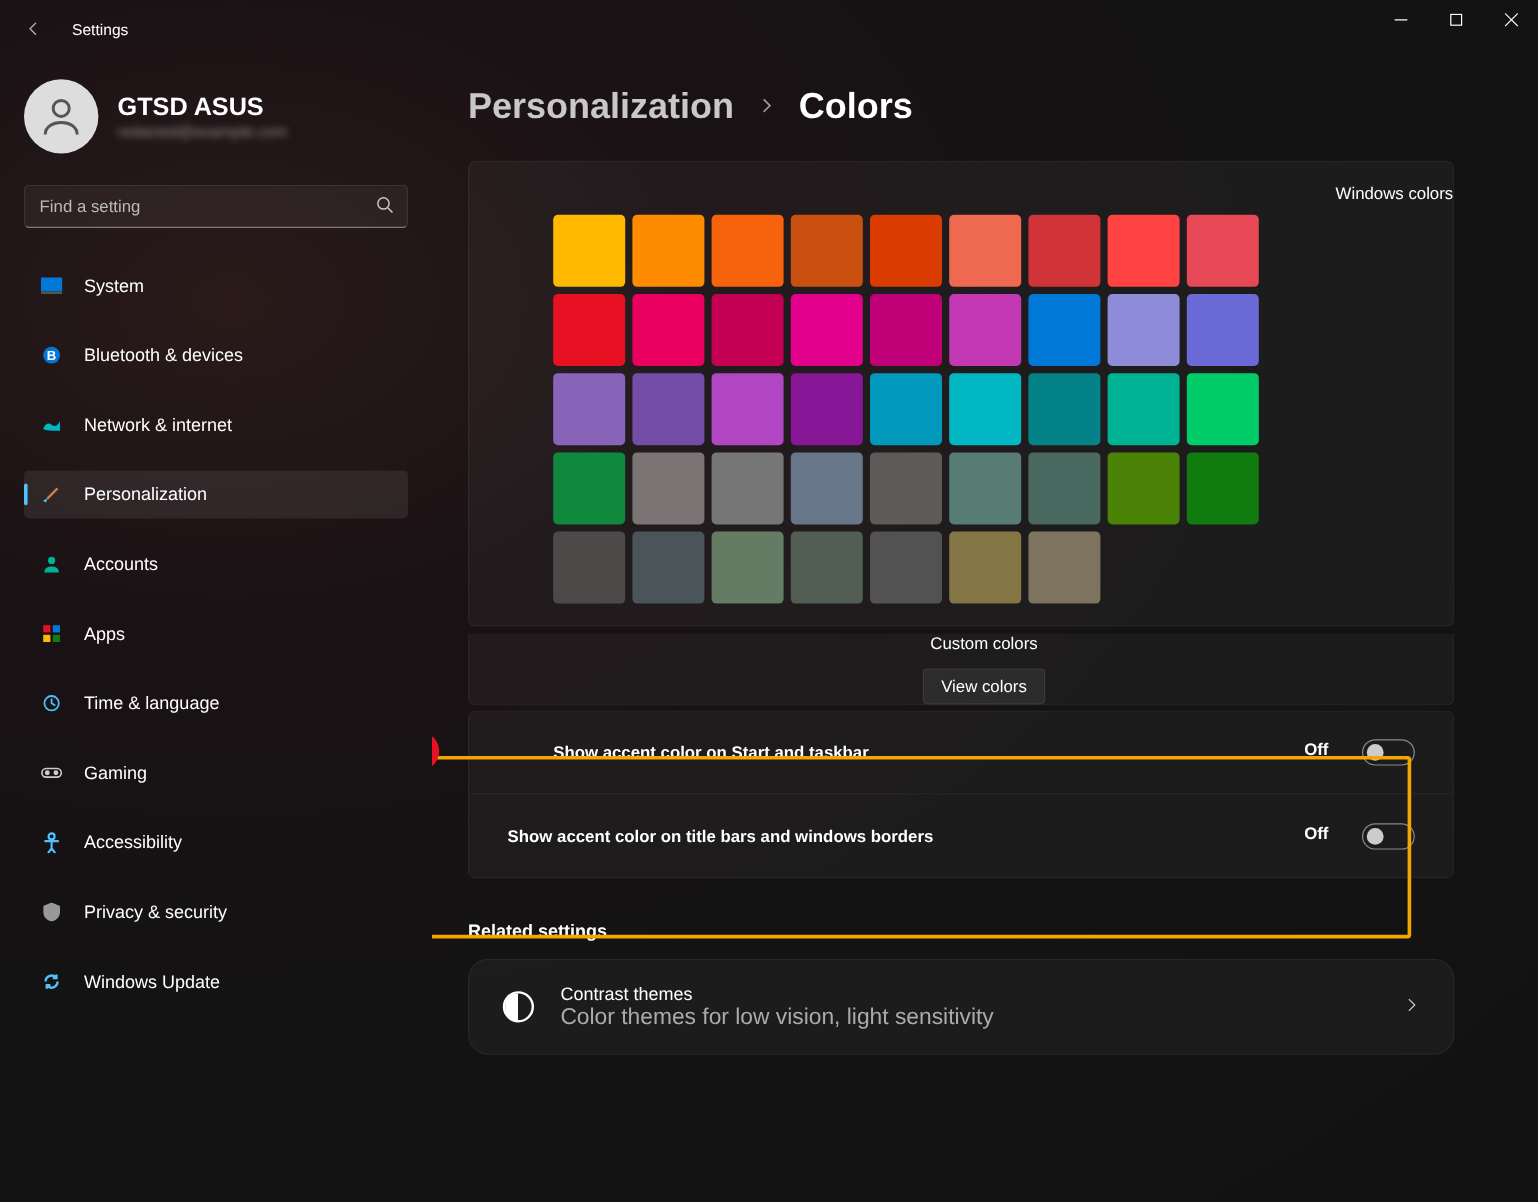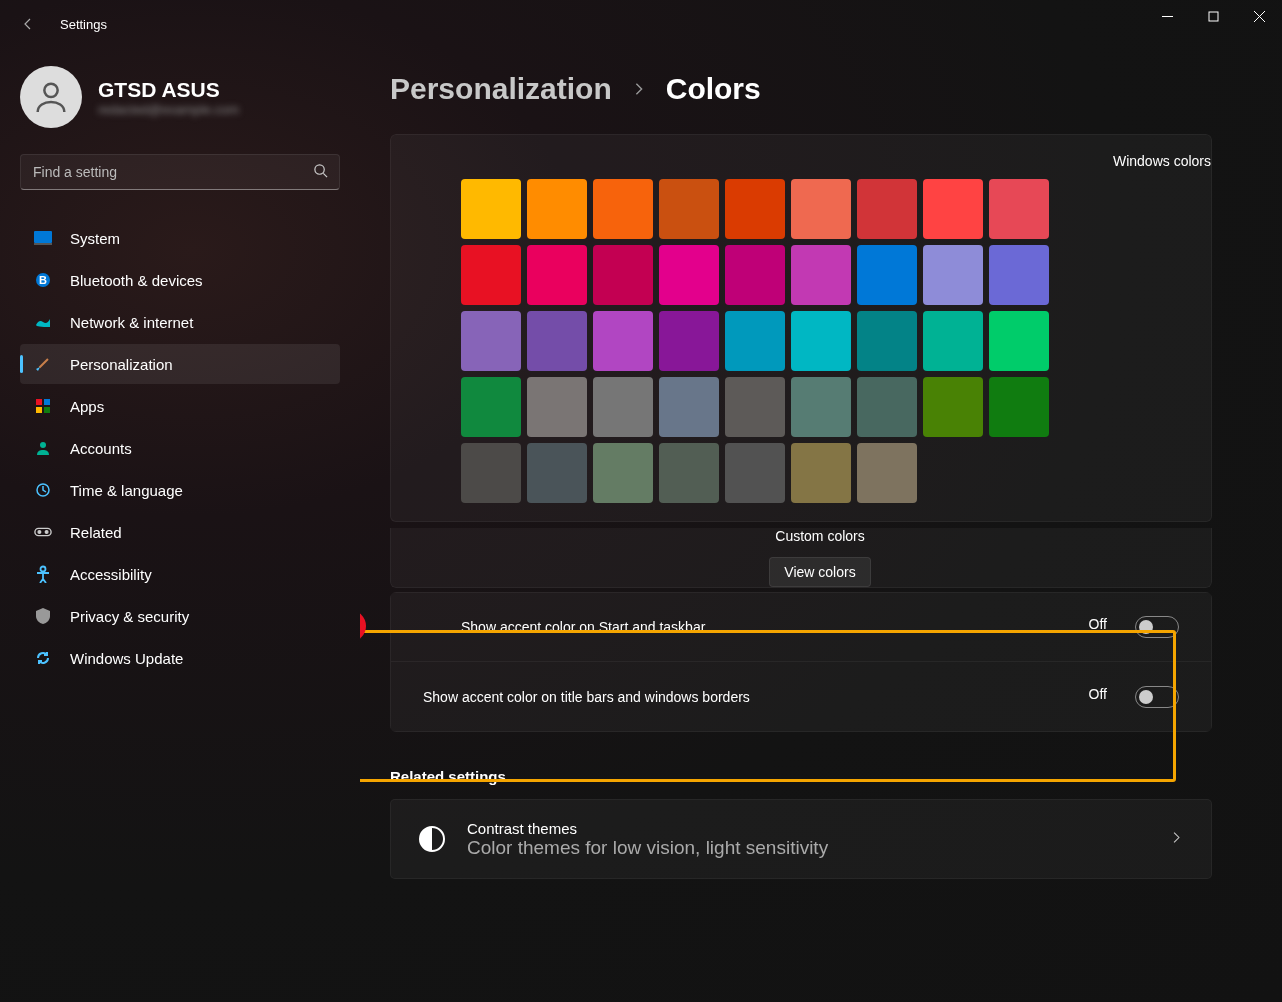--- a/index.html
+++ b/index.html
@@ -60,21 +60,21 @@
     color:#fff;
     padding: 0 36px 0 12px;
     font-size:14px;
   }
   .search::placeholder { color:#bbb; }
   .search-icon {
     position:absolute;
     right:12px;top:50%;transform:translateY(-50%);
     color:#ccc;
   }
-  .nav { display:flex;flex-direction:column; gap:2px; }
+  .nav { display:flex;flex-direction:column; gap:18px; }
   .nav-item {
     display:flex;align-items:center;gap:18px;
     height:40px;
     padding: 0 14px;
     border-radius:4px;
     cursor:pointer;
     position:relative;
     font-size:15px;
   }
   .nav-item.active { background: rgba(255,255,255,0.08); }
@@ -128,21 +128,21 @@
     border:1px solid rgba(255,255,255,0.08);
     border-radius:4px;
     padding: 6px 14px;
     color:#fff;
     font-size:14px;
   }
   .section-heading { font-size:15px; font-weight:600; margin: 36px 0 14px 0;}
   .link-card {
     background: rgba(255,255,255,0.04);
     border:1px solid rgba(255,255,255,0.05);
-    border-radius:5px;
+    border-radius:17px;
     height:80px;
     display:flex;align-items:center;
     padding: 0 28px;
     gap: 22px;
   }
   .link-card .chev { margin-left:auto;color:#ccc; }
   .card-title { font-size:15px; }
   .card-sub { font-size:19px;color:#aaa; }
   .annotation-box {
     position:absolute;
@@ -260,56 +260,56 @@
           <span class="nav-icon">
             <svg width="18" height="18" viewBox="0 0 18 18">
               <rect x="8" y="2" width="2" height="12" fill="#c87f4a" transform="rotate(45 9 9)"></rect>
               <path d="M2 14 L6 12 L4 16 Z" fill="#4cc2ff"></path>
             </svg>
           </span>
           <span>Personalization</span>
         </div>
         <div class="nav-item">
           <span class="nav-icon">
+            <svg width="16" height="16" viewBox="0 0 16 16" fill="#00b294">
+              <circle cx="8" cy="5" r="3"></circle>
+              <path d="M2 15c0-4 3-5 6-5s6 1 6 5Z"></path>
+            </svg>
+          </span>
+          <span>Accounts</span>
+        </div>
+        <div class="nav-item">
+          <span class="nav-icon">
             <svg width="16" height="16" viewBox="0 0 16 16">
               <rect x="1" y="1" width="6" height="6" fill="#e81123"></rect>
               <rect x="9" y="1" width="6" height="6" fill="#0078d7"></rect>
               <rect x="1" y="9" width="6" height="6" fill="#ffb900"></rect>
               <rect x="9" y="9" width="6" height="6" fill="#107c10"></rect>
             </svg>
           </span>
           <span>Apps</span>
         </div>
         <div class="nav-item">
           <span class="nav-icon">
-            <svg width="16" height="16" viewBox="0 0 16 16" fill="#00b294">
-              <circle cx="8" cy="5" r="3"></circle>
-              <path d="M2 15c0-4 3-5 6-5s6 1 6 5Z"></path>
-            </svg>
-          </span>
-          <span>Accounts</span>
-        </div>
-        <div class="nav-item">
-          <span class="nav-icon">
             <svg width="16" height="16" viewBox="0 0 16 16" fill="none" stroke="#4cc2ff" stroke-width="1.5">
               <circle cx="8" cy="8" r="6"></circle>
               <path d="M8 4v4l3 2"></path>
             </svg>
           </span>
           <span>Time &amp; language</span>
         </div>
         <div class="nav-item">
           <span class="nav-icon">
             <svg width="20" height="14" viewBox="0 0 20 14" fill="none" stroke="#ccc" stroke-width="1.5">
               <rect x="1" y="3" width="18" height="8" rx="4"></rect>
               <circle cx="6" cy="7" r="1.5" fill="#ccc"></circle>
               <circle cx="14" cy="7" r="1.5" fill="#ccc"></circle>
             </svg>
           </span>
-          <span>Related</span>
+          <span>Gaming</span>
         </div>
         <div class="nav-item">
           <span class="nav-icon">
             <svg width="16" height="18" viewBox="0 0 16 18" fill="none" stroke="#4cc2ff" stroke-width="1.8">
               <circle cx="8" cy="4" r="2.5"></circle>
               <path d="M2 8h12M8 8v8M5 18l3-4 3 4"></path>
             </svg>
           </span>
           <span>Accessibility</span>
         </div>
@@ -392,21 +392,21 @@
             <div class="swatch" style="background: rgb(132, 117, 69);"></div>
             <div class="swatch" style="background: rgb(126, 115, 95);"></div>
           </div>
       </div>
       <div class="custom-row">
         <span>Custom colors</span>
         <button class="btn">View colors</button>
       </div>
     </div>
 
-    <div class="group-wrap" style="margin-top:2px;">
+    <div class="group-wrap" style="margin-top:2px;font-weight:bold;">
       <div class="row">
         <span>Show accent color on Start and taskbar</span>
         <div class="toggle-wrap">
           <span>Off</span>
           <div class="toggle"></div>
         </div>
       </div>
       <div class="row">
         <span>Show accent color on title bars and windows borders</span>
         <div class="toggle-wrap">

